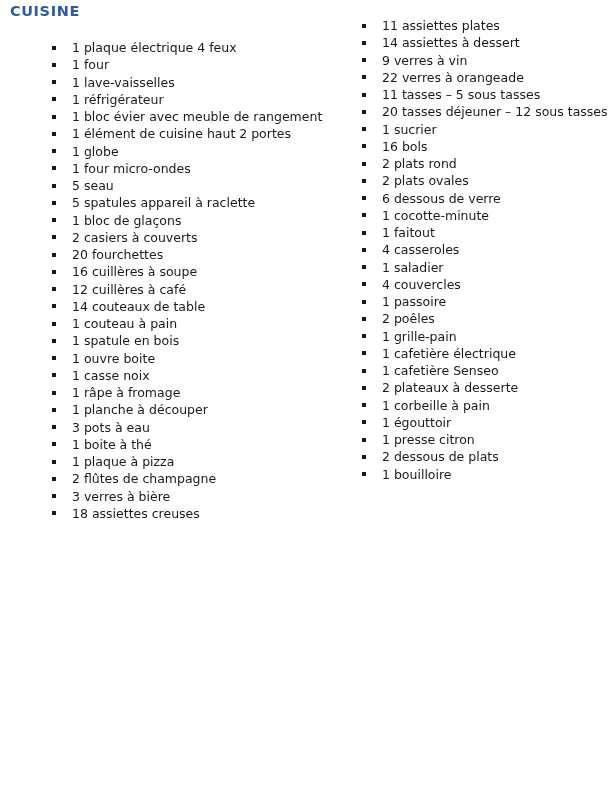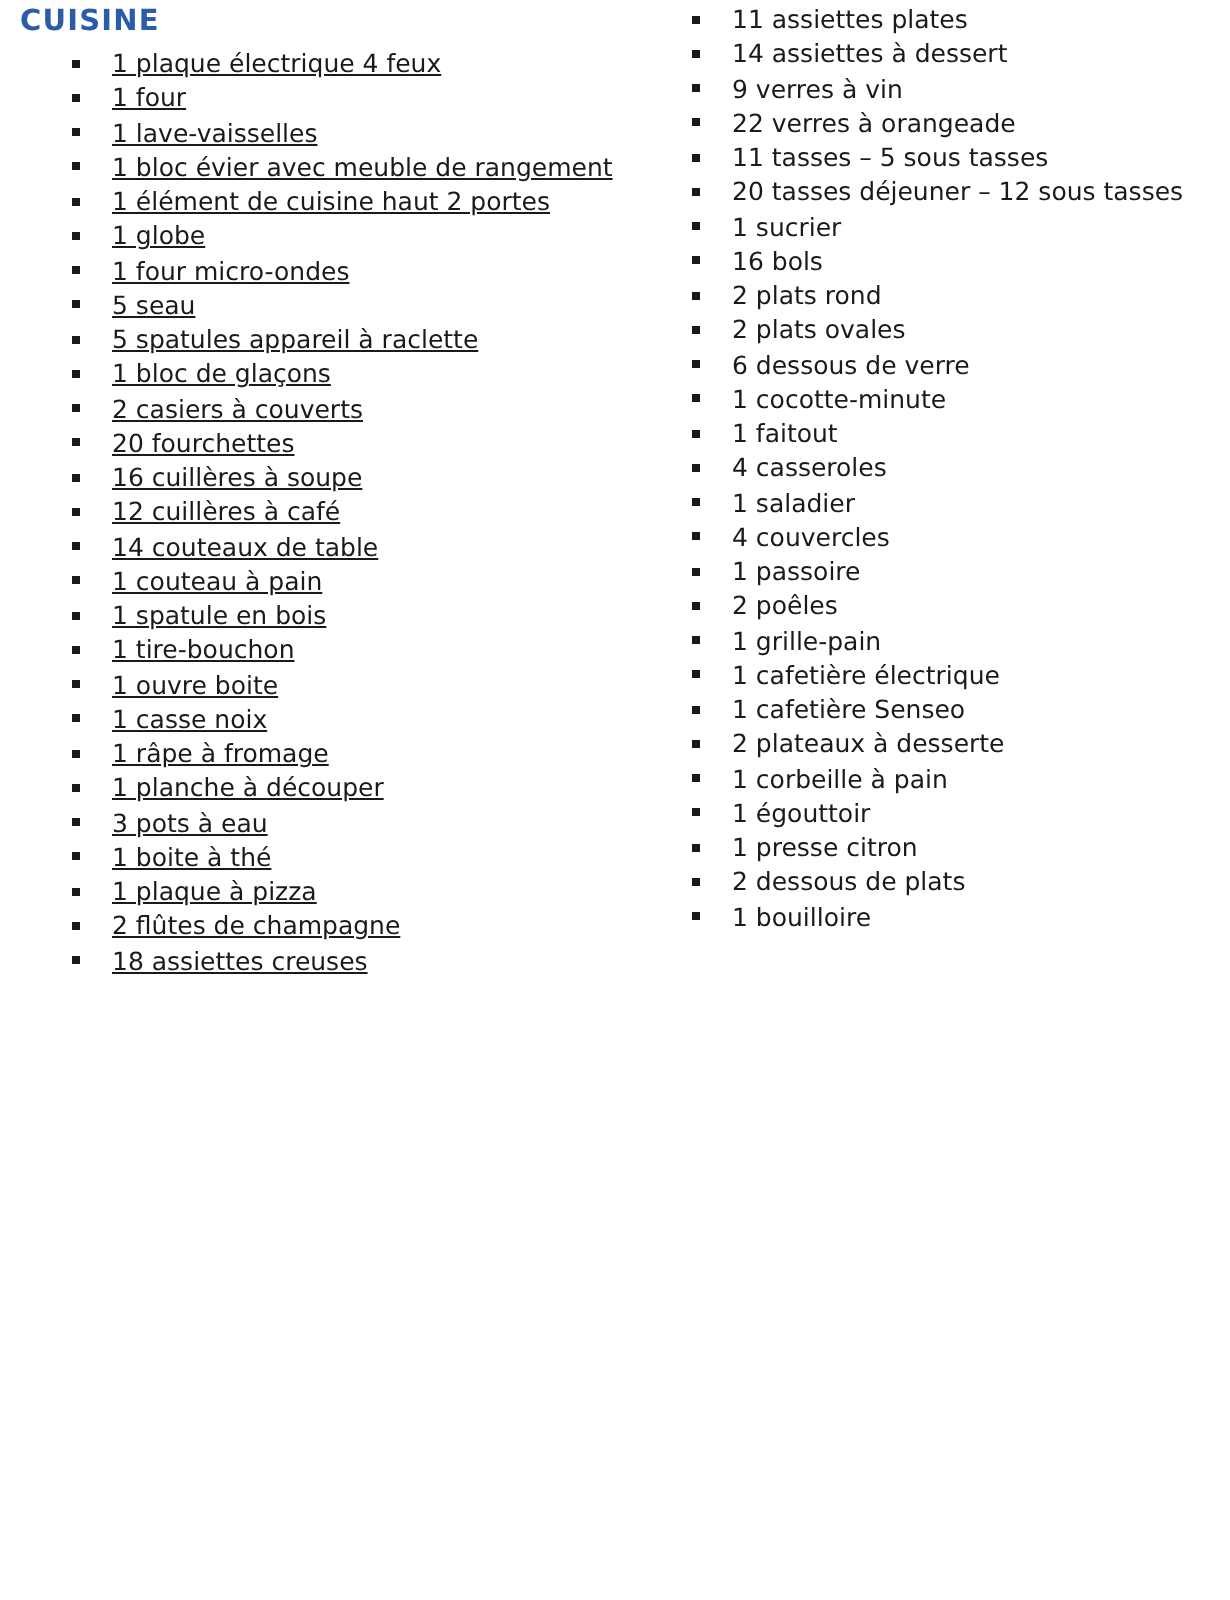--- a/index.html
+++ b/index.html
@@ -19,27 +19,27 @@
     position: absolute;
     left: 10px;
     top: 3px;
     font-size: 14.5px;
     font-weight: bold;
     letter-spacing: 0.6px;
     color: #2b5ca8;
   }
   ul.col {
     position: absolute;
-    margin: 0;
+    margin: 16px;
     padding: 0;
     list-style: none;
     font-size: 12.5px;
     color: #1a1a1a;
   }
-  ul.col.left  { left: 36px;  top: 23px; text-decoration: underline; }
+  ul.col.left  { left: 36px;  top: 23px; }
   ul.col.right { left: 346px; top: 1px;  }
   ul.col li {
     height: 17.25px;
     display: flex;
     align-items: center;
     white-space: nowrap;
   }
   .bullet {
     display: inline-block;
     width: 4px;
@@ -66,20 +66,24 @@
       <li>
         <span class="bullet"></span>
         <span>1 four</span>
       </li>
 
       <li>
         <span class="bullet"></span>
         <span>1 lave-vaisselles</span>
       </li>
 
+      <li>
+        <span class="bullet"></span>
+        <span>1 réfrigérateur</span>
+      </li>
 
       <li>
         <span class="bullet"></span>
         <span>1 bloc évier avec meuble de rangement</span>
       </li>
 
       <li>
         <span class="bullet"></span>
         <span>1 élément de cuisine haut 2 portes</span>
       </li>
@@ -138,24 +142,20 @@
       <li>
         <span class="bullet"></span>
         <span>1 couteau à pain</span>
       </li>
 
       <li>
         <span class="bullet"></span>
         <span>1 spatule en bois</span>
       </li>
 
-      <li>
-        <span class="bullet"></span>
-        <span>1 tire-bouchon</span>
-      </li>
 
       <li>
         <span class="bullet"></span>
         <span>1 ouvre boite</span>
       </li>
 
       <li>
         <span class="bullet"></span>
         <span>1 casse noix</span>
       </li>
@@ -183,20 +183,24 @@
       <li>
         <span class="bullet"></span>
         <span>1 plaque à pizza</span>
       </li>
 
       <li>
         <span class="bullet"></span>
         <span>2 flûtes de champagne</span>
       </li>
 
+      <li>
+        <span class="bullet"></span>
+        <span>3 verres à bière</span>
+      </li>
 
       <li>
         <span class="bullet"></span>
         <span>18 assiettes creuses</span>
       </li>
     </ul>
 
   <ul class="col right">
 
       <li>

